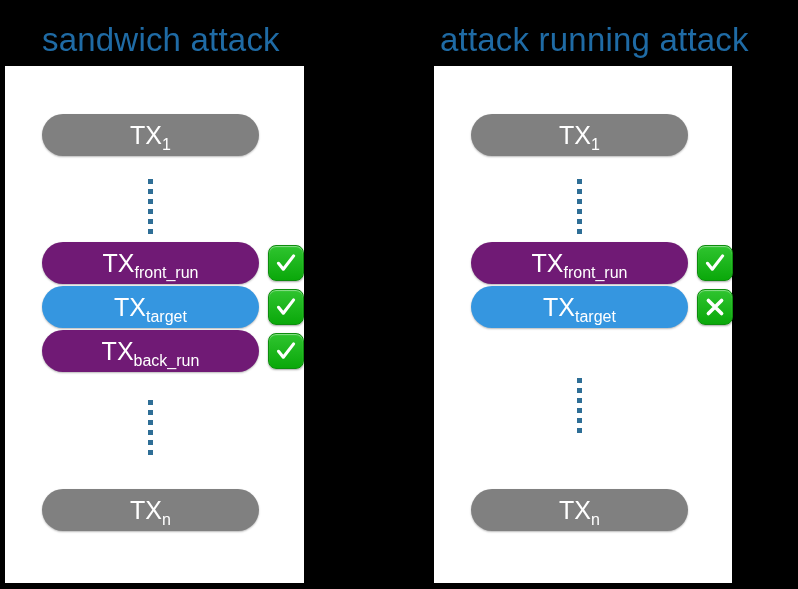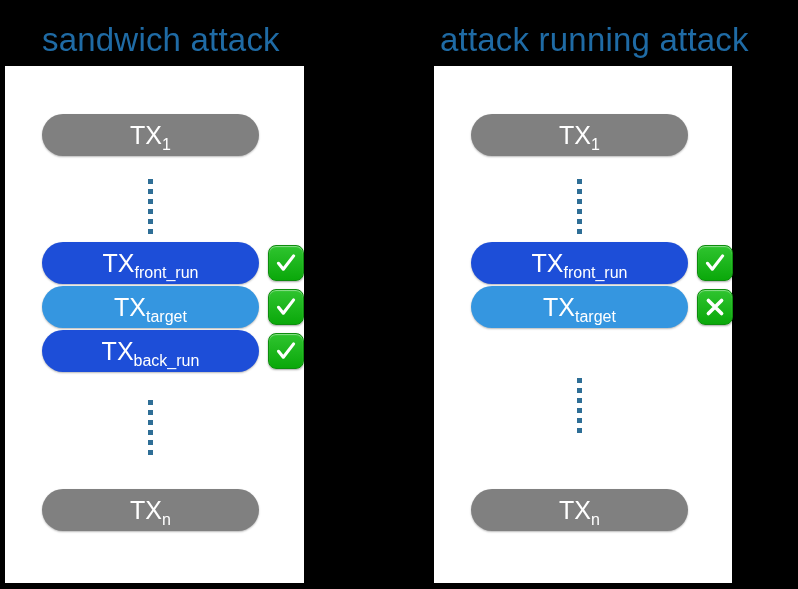--- a/index.html
+++ b/index.html
@@ -69,21 +69,21 @@
     display: flex;
     align-items: center;
     justify-content: center;
     color: #ffffff;
     font-size: 25px;
     line-height: 1;
     white-space: nowrap;
     box-shadow: 0 1px 2px rgba(0,0,0,0.28);
   }
   .pill.gray   { background: #808080; }
-  .pill.red    { background: #1d4ed8; }
+  .pill.red    { background: #701a75; }
   .pill.blue   { background: #3596e0; align-items: center; }
 
   .pill .tx   { font-size: 25px; }
   .pill .sub  {
     font-size: 16px;
     vertical-align: baseline;
     position: relative;
     top: 6px;
     left: 0px;
   }

